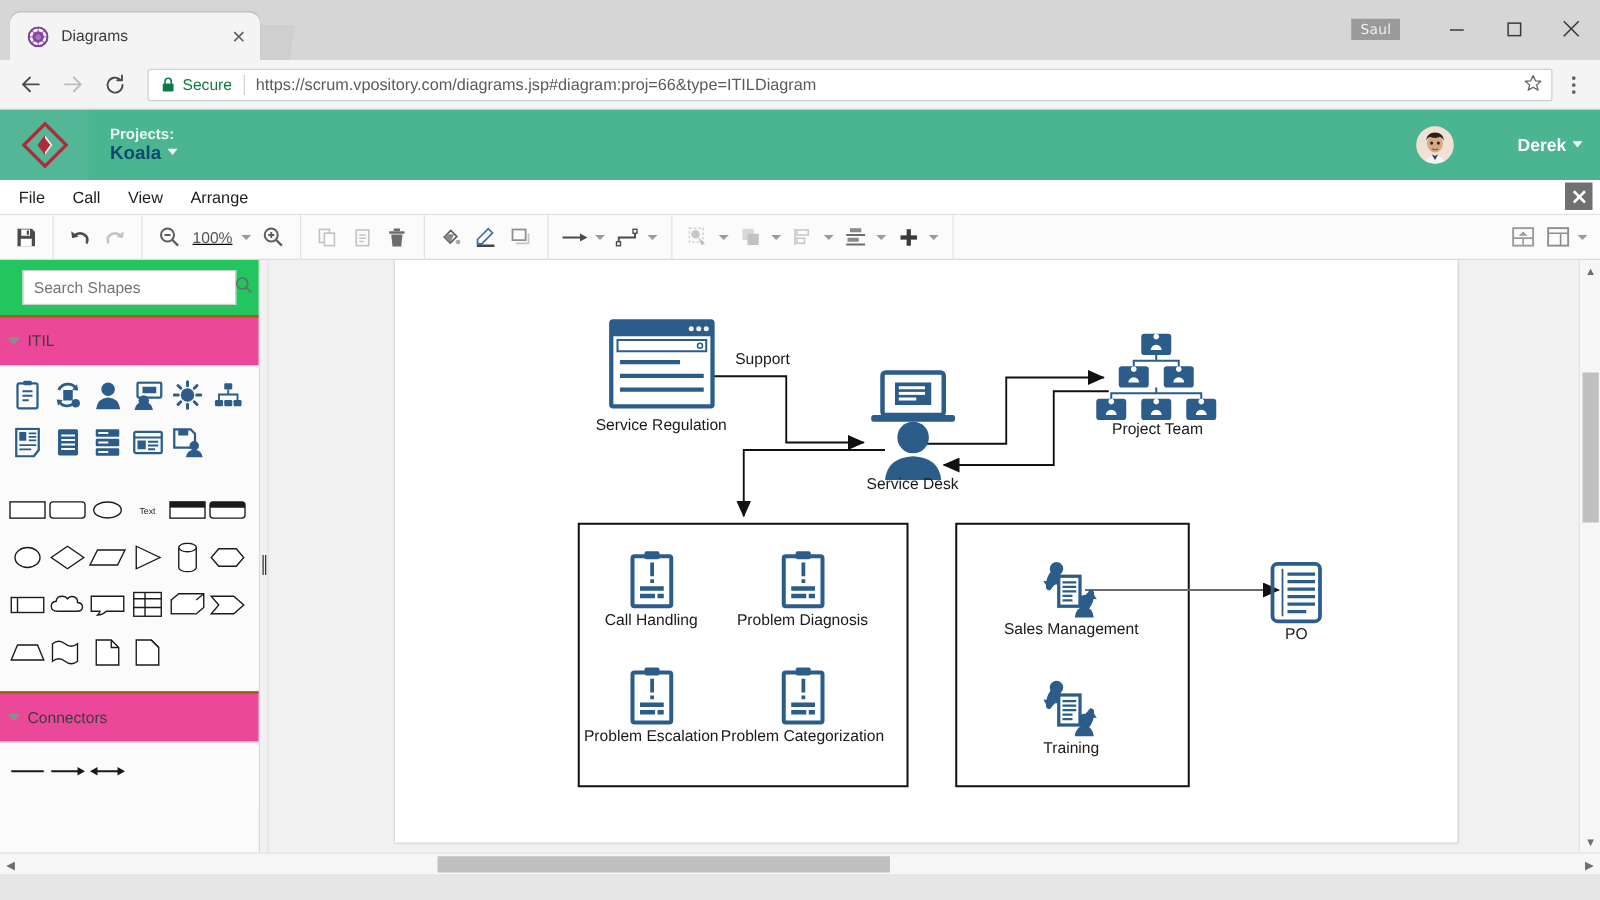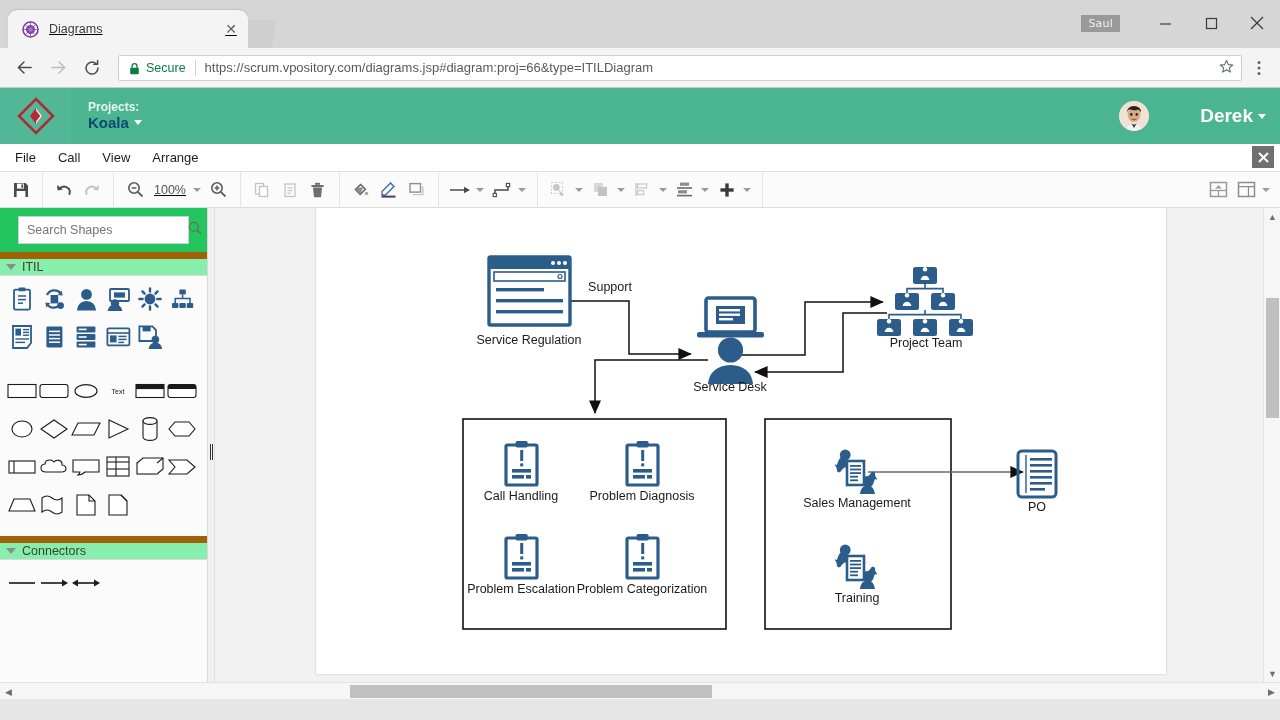--- a/index.html
+++ b/index.html
@@ -11,26 +11,25 @@
 
   
   .browser { width: 1280px; height: 720px; display: flex; flex-direction: column; background:#fff; }
 
   .titlebar {
     height: 48px; background: #d6d6d6;
     position: relative; display: flex; align-items: flex-end;
     flex: 0 0 48px;
   }
   .tab {
-    margin-left: 8px; width: 240px; height: 38px;
+    margin-left: 8px; width: 200px; height: 38px;
     background: #f4f4f4; border-radius: 9px 9px 0 0;
     display: flex; align-items: center; padding: 0 8px 0 14px;
     position: relative; z-index: 3;
     box-shadow: 0 -1px 1px rgba(0,0,0,.10);
-    text-decoration: underline;
   }
   .tab-fav { width: 17px; height: 17px; flex: 0 0 17px; margin-right: 10px; }
   .tab-title {
     font-size: 12.5px; color: #3c3c3c; flex: 1;
     white-space: nowrap; overflow: hidden; text-overflow: ellipsis;
   }
   .tab-close {
     width: 18px; height: 18px; flex: 0 0 18px;
     display: flex; align-items: center; justify-content: center;
     color: #5f6368; font-size: 14px; line-height: 1;
@@ -97,21 +96,21 @@
     border-top: 5px solid #ffffff; vertical-align: 3px;
   }
   .user-block {
     position: absolute; right: 14px; top: 0; height: 56px;
     display: flex; align-items: center;
   }
   .avatar {
     width: 30px; height: 30px; border-radius: 50%; overflow: hidden;
     background: #e8d4c0; margin-right: 10px; position: relative;
   }
-  .user-name { font-size: 19px; color: #fff; font-weight: bold; padding-left: 41px; }
+  .user-name { font-size: 14px; color: #fff; font-weight: bold; padding-left: 41px; }
 
   .menubar {
     height: 20px; flex: 0 0 28px; background: #fff;
     border-bottom: 1px solid #e2e2e2; display: flex; align-items: center;
     position: relative; padding-left: 4px;
   }
   .menu-item { padding: 0 11px; font-size: 13px; color: #1c1c1c; line-height: 28px; }
   .menubar-close {
     position: absolute; right: 6px; top: 2px;
     width: 22px; height: 22px; background: #707070; color: #fff;
@@ -150,21 +149,21 @@
   .search-wrap { padding: 8px 18px; background: #22c55e; }
   .search-box {
     height: 28px; background: #fff; border: 1px solid #cfcfcf;
     display: flex; align-items: center; padding: 0 8px;
   }
   .search-box input {
     border: none; outline: none; font-size: 12.5px; color: #777;
     flex: 1; font-family: "Liberation Sans", sans-serif; background: transparent;
   }
   .sect-head {
-    height: 24px; background: #86efac; border-top: 7px solid #a16207;
+    height: 41px; background: #ec4899; border-top: 2px solid #a16207;
     border-bottom: 1px solid #dadada; display: flex; align-items: center;
     padding-left: 6px; font-size: 12.5px; color: #3d3d3d;
   }
   .tri {
     width: 0; height: 0; margin-right: 6px;
     border-left: 5px solid transparent; border-right: 5px solid transparent;
     border-top: 6px solid #8c8c8c;
   }
   .shape-grid {
     display: flex; flex-wrap: wrap; padding: 7px 4px 9px 6px; background: #fbfbfb;

